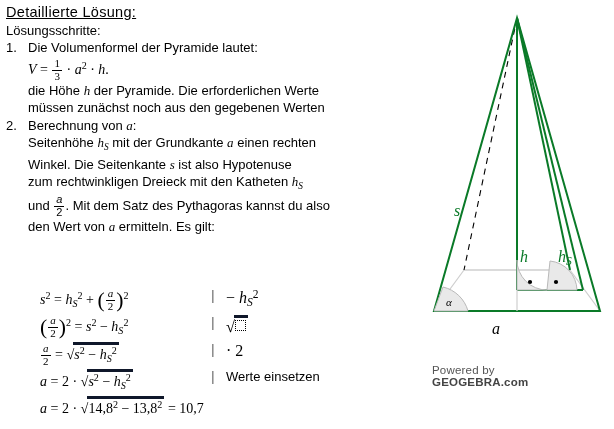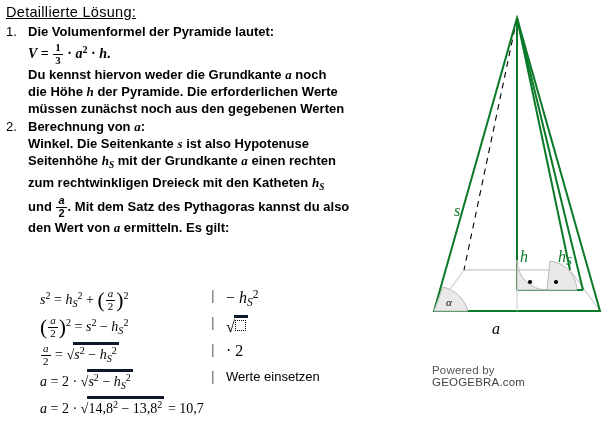--- a/index.html
+++ b/index.html
@@ -45,21 +45,20 @@
   .step-num {
     width: 22px;
     flex: 0 0 22px;
     font-size: 13px;
     line-height: 17px;
   }
   .step-body {
     flex: 1 1 auto;
     font-size: 13px;
     line-height: 17px;
-    font-weight: bold;
   }
   
   .mi { font-family: "Liberation Serif", serif; font-style: italic; }
   .math {
     font-family: "Liberation Serif", serif;
     font-size: 14px;
     line-height: 20px;
     white-space: nowrap;
   }
   .frac {
@@ -143,86 +142,82 @@
   }
   .figure svg { display: block; }
   .powered {
     position: absolute;
     left: 432px;
     top: 364px;
     font-size: 11.5px;
     color: #555555;
     letter-spacing: 0.2px;
   }
-  .powered b { font-weight: normal; color: #444; }
+  .powered b { font-weight: bold; color: #444; }
   
   .flabel {
     position: absolute;
     font-family: "Liberation Serif", serif;
     font-style: italic;
     font-size: 16px;
     color: #0a7a28;
   }
   .flabel.black { color: #000000; }
 </style>
 </head>
 <body>
 
 <div id="page">
 
   <div class="text-col">
 
     <div class="title">Detaillierte Lösung:</div>
+    <div class="subtitle">Lösungsschritte:</div>
 
     <div class="step">
       <div class="step-num">1.</div>
       <div class="step-body">
         <div>Die Volumenformel der Pyramide lautet:</div>
         <div class="math">
           <span class="mi">V</span> =
           <span class="frac">
             <span class="num">1</span>
             <span class="den">3</span>
           </span>
           · <span class="mi">a</span><span class="sup">2</span> · <span class="mi">h</span>.
         </div>
         <div>
-          <span>Du kennst hiervon weder die Grundkante</span>
-          <span class="mi">a</span>
-          <span>noch</span>
-        </div>
-        <div>
           <span>die Höhe</span>
           <span class="mi">h</span>
           <span>der Pyramide. Die erforderlichen Werte</span>
         </div>
         <div>müssen zunächst noch aus den gegebenen Werten</div>
       </div>
     </div>
 
     <div class="step">
       <div class="step-num">2.</div>
       <div class="step-body">
         <div>
           <span>Berechnung von</span>
           <span class="mi">a</span><span>:</span>
-        </div>
-        <div>
-          <span>Winkel. Die Seitenkante</span>
-          <span class="mi">s</span>
-          <span>ist also Hypotenuse</span>
         </div>
         <div>
           <span>Seitenhöhe</span>
           <span class="mi">h<span class="sub">S</span></span>
           <span>mit der Grundkante</span>
           <span class="mi">a</span>
           <span>einen rechten</span>
         </div>
         <div>
+          <span>Winkel. Die Seitenkante</span>
+          <span class="mi">s</span>
+          <span>ist also Hypotenuse</span>
+        </div>
+        <div>
           <span>zum rechtwinkligen Dreieck mit den Katheten</span>
           <span class="mi">h<span class="sub">S</span></span>
         </div>
         <div>
           <span>und</span>
           <span class="frac">
             <span class="num"><i>a</i></span>
             <span class="den">2</span>
           </span><span>. Mit dem Satz des Pythagoras kannst du also</span>
         </div>

